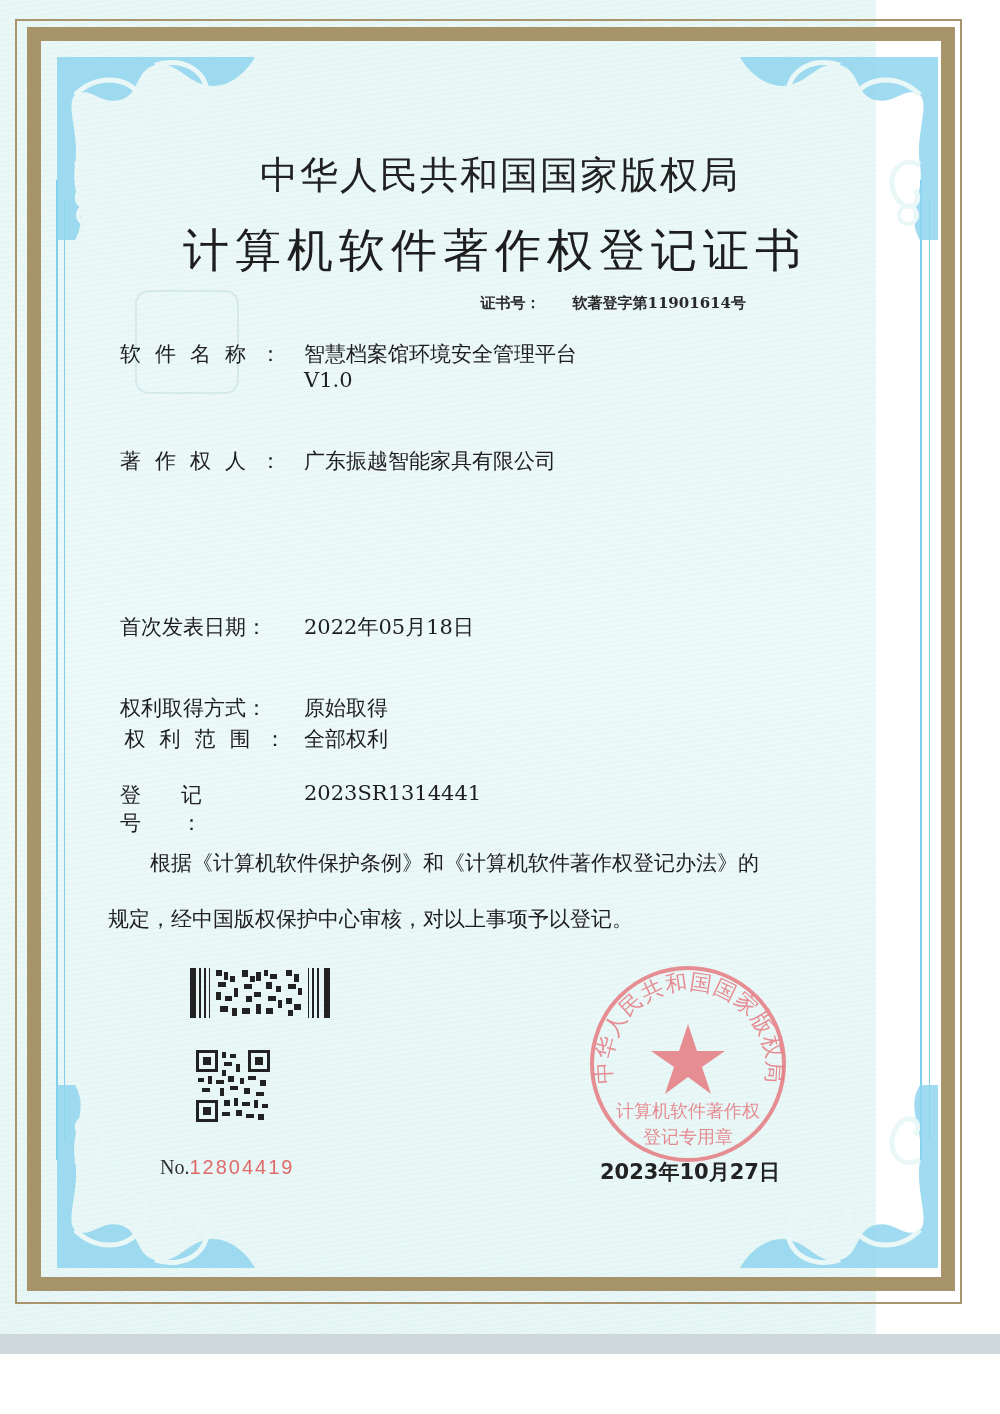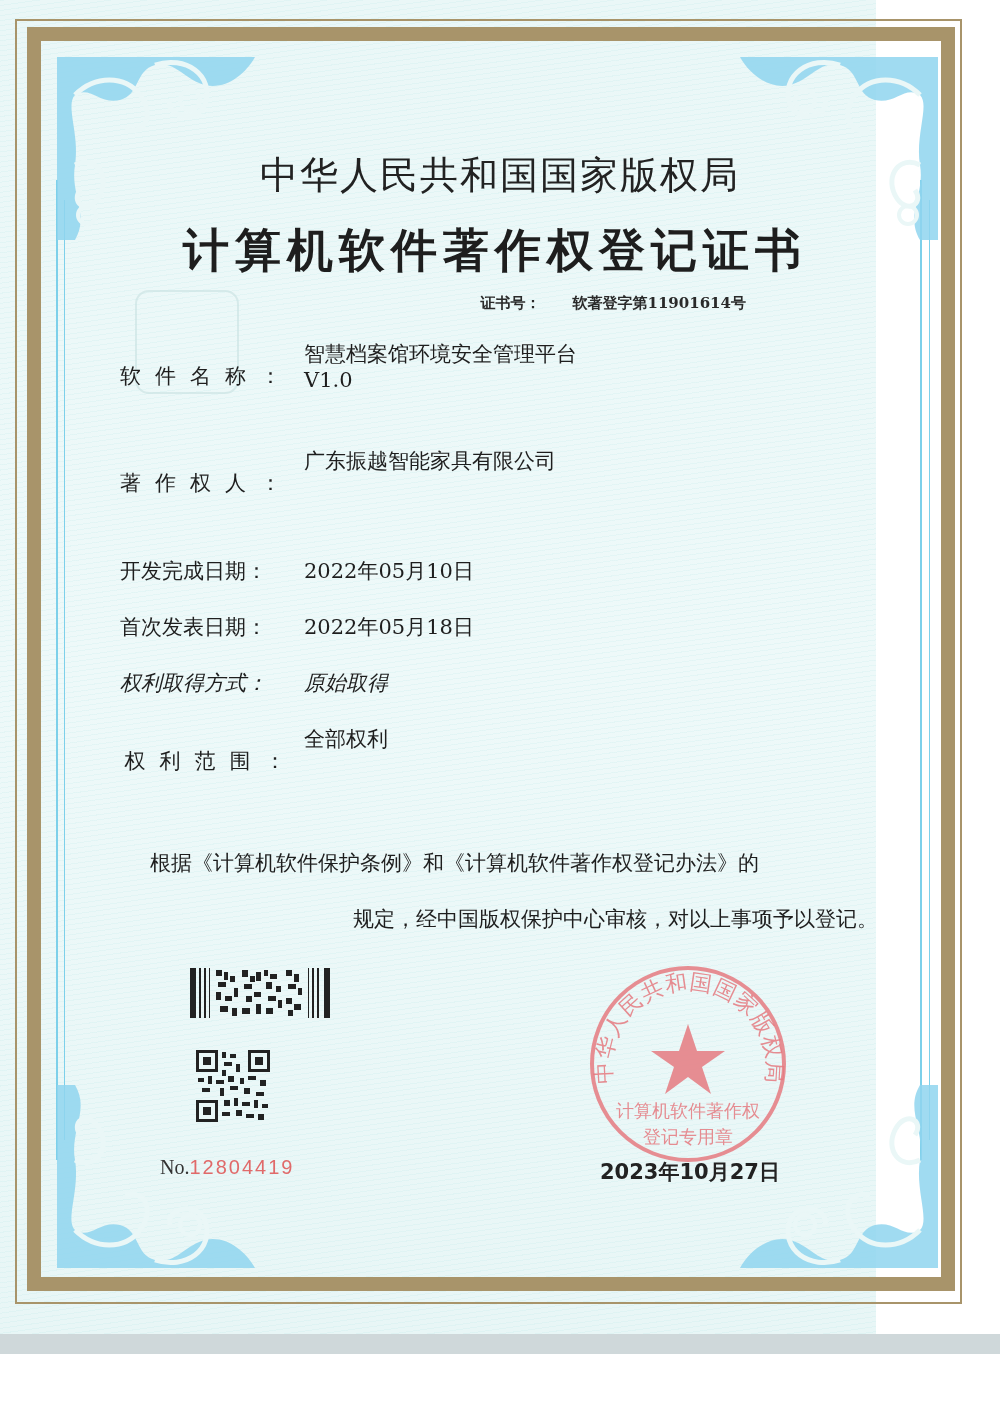--- a/index.html
+++ b/index.html
@@ -25,27 +25,27 @@
        linear-gradient(#a8946a,#a8946a), linear-gradient(#a8946a,#a8946a),
        linear-gradient(#a8946a,#a8946a), linear-gradient(#a8946a,#a8946a);
      background-size: 2px 14px, 14px 2px, 2px 8px, 7px 2px;
      background-position: 0 0, 0 12px, 12px 4px, 5px 4px;
      background-repeat: repeat-y; }
   .blue-line { position:absolute; background:#7dd0ea; }
   .corner { position:absolute; width:210px; height:190px; }
   .title1 { position:absolute; left:0; width:1000px; top:150px; text-align:center;
             font-family:"DejaVu Sans", sans-serif; font-size:38px; letter-spacing:2px; color:#222; }
   .title2 { position:absolute; left:0; width:990px; top:220px; text-align:center;
-            font-family:"DejaVu Serif", serif; font-weight:bold; font-size:46px; letter-spacing:6px; color:#1e1e1e; }
+            font-family:"DejaVu Serif", serif; font-weight:normal; font-size:46px; letter-spacing:6px; color:#1e1e1e; }
   .certno { position:absolute; right:130px; top:294px; font-size:15px; font-weight:bold; color:#2a2a2a; }
   .certno span { margin-left:32px; }
   .field { position:absolute; left:120px; font-size:21px; color:#1e1e1e; }
   .field .lbl { display:inline-block; width:184px; font-family:"DejaVu Sans", sans-serif; }
   .field .val { display:inline-block; vertical-align:top; font-family:"DejaVu Serif", serif; }
-  .spaced { letter-spacing:14px;margin-top:22px; }
+  .spaced { letter-spacing:14px; }
   .para { position:absolute; left:108px; width:770px; font-size:21px; line-height:56px;
           font-family:"DejaVu Sans", sans-serif; color:#1e1e1e; }
   .barcode { position:absolute; left:190px; top:968px; width:142px; height:50px; }
   .qrcode { position:absolute; left:196px; top:1050px; width:74px; height:72px; }
   .no { position:absolute; left:160px; top:1156px; font-size:20px; color:#333; font-family:"Liberation Serif", serif; }
   .no .num { color:#e06a6a; font-family:"Liberation Sans", sans-serif; letter-spacing:2px; }
   .date { position:absolute; left:600px; top:1158px; font-size:21px; font-weight:bold; color:#222; font-family:"DejaVu Sans", sans-serif;text-align:right; }
   .stamp { position:absolute; left:582px; top:962px; width:212px; height:200px; }
   .watermark { position:absolute; left:135px; top:290px; width:100px; height:100px; border:2px solid rgba(200,225,225,0.6);
                border-radius:14px; }
@@ -96,35 +96,35 @@
   <div class="certno">
     <span style="margin-left:16px">证书号：</span><span>软著登字第11901614号</span>
   </div>
 
   <div class="field" style="top:340px;">
     <span class="lbl spaced">软件名称：</span><span class="val"><span>智慧档案馆环境安全管理平台</span><br><span>V1.0</span></span>
   </div>
   <div class="field" style="top:447px;">
     <span class="lbl spaced">著作权人：</span><span class="val">广东振越智能家具有限公司</span>
   </div>
-  <div class="field" style="top:557px;">
-    <span class="lbl">开发完成日期：</span><span class="val">2022年05月10日</span>
-  </div>
   <div class="field" style="top:613px;">
     <span class="lbl">首次发表日期：</span><span class="val">2022年05月18日</span>
   </div>
-  <div class="field" style="top:669px;font-style:italic;">
+  <div class="field" style="top:694px;">
     <span class="lbl">权利取得方式：</span><span class="val">原始取得</span>
   </div>
   <div class="field" style="top:725px;text-align:center;">
     <span class="lbl spaced">权利范围：</span><span class="val">全部权利</span>
   </div>
+  <div class="field" style="top:781px;">
+    <span class="lbl" style="letter-spacing:40px;">登记号：</span><span class="val">2023SR1314441</span>
+  </div>
 
   <div class="para" style="top:835px; text-indent:42px;">根据《计算机软件保护条例》和《计算机软件著作权登记办法》的</div>
-  <div class="para" style="top:891px;text-align:right;">规定，经中国版权保护中心审核，对以上事项予以登记。</div>
+  <div class="para" style="top:891px;">规定，经中国版权保护中心审核，对以上事项予以登记。</div>
 
   <svg class="barcode" viewBox="0 0 142 50">
     <rect x="0" y="0" width="6" height="50" fill="#222"></rect>
       <rect x="9" y="0" width="2" height="50" fill="#222"></rect>
     <rect x="14" y="0" width="2" height="50" fill="#222"></rect>
       <rect x="19" y="0" width="1" height="50" fill="#222"></rect>
     <g fill="#222">
       <rect x="26" y="2" width="6" height="6"></rect>
         <rect x="34" y="4" width="4" height="8"></rect>
         <rect x="28" y="14" width="8" height="5"></rect>

